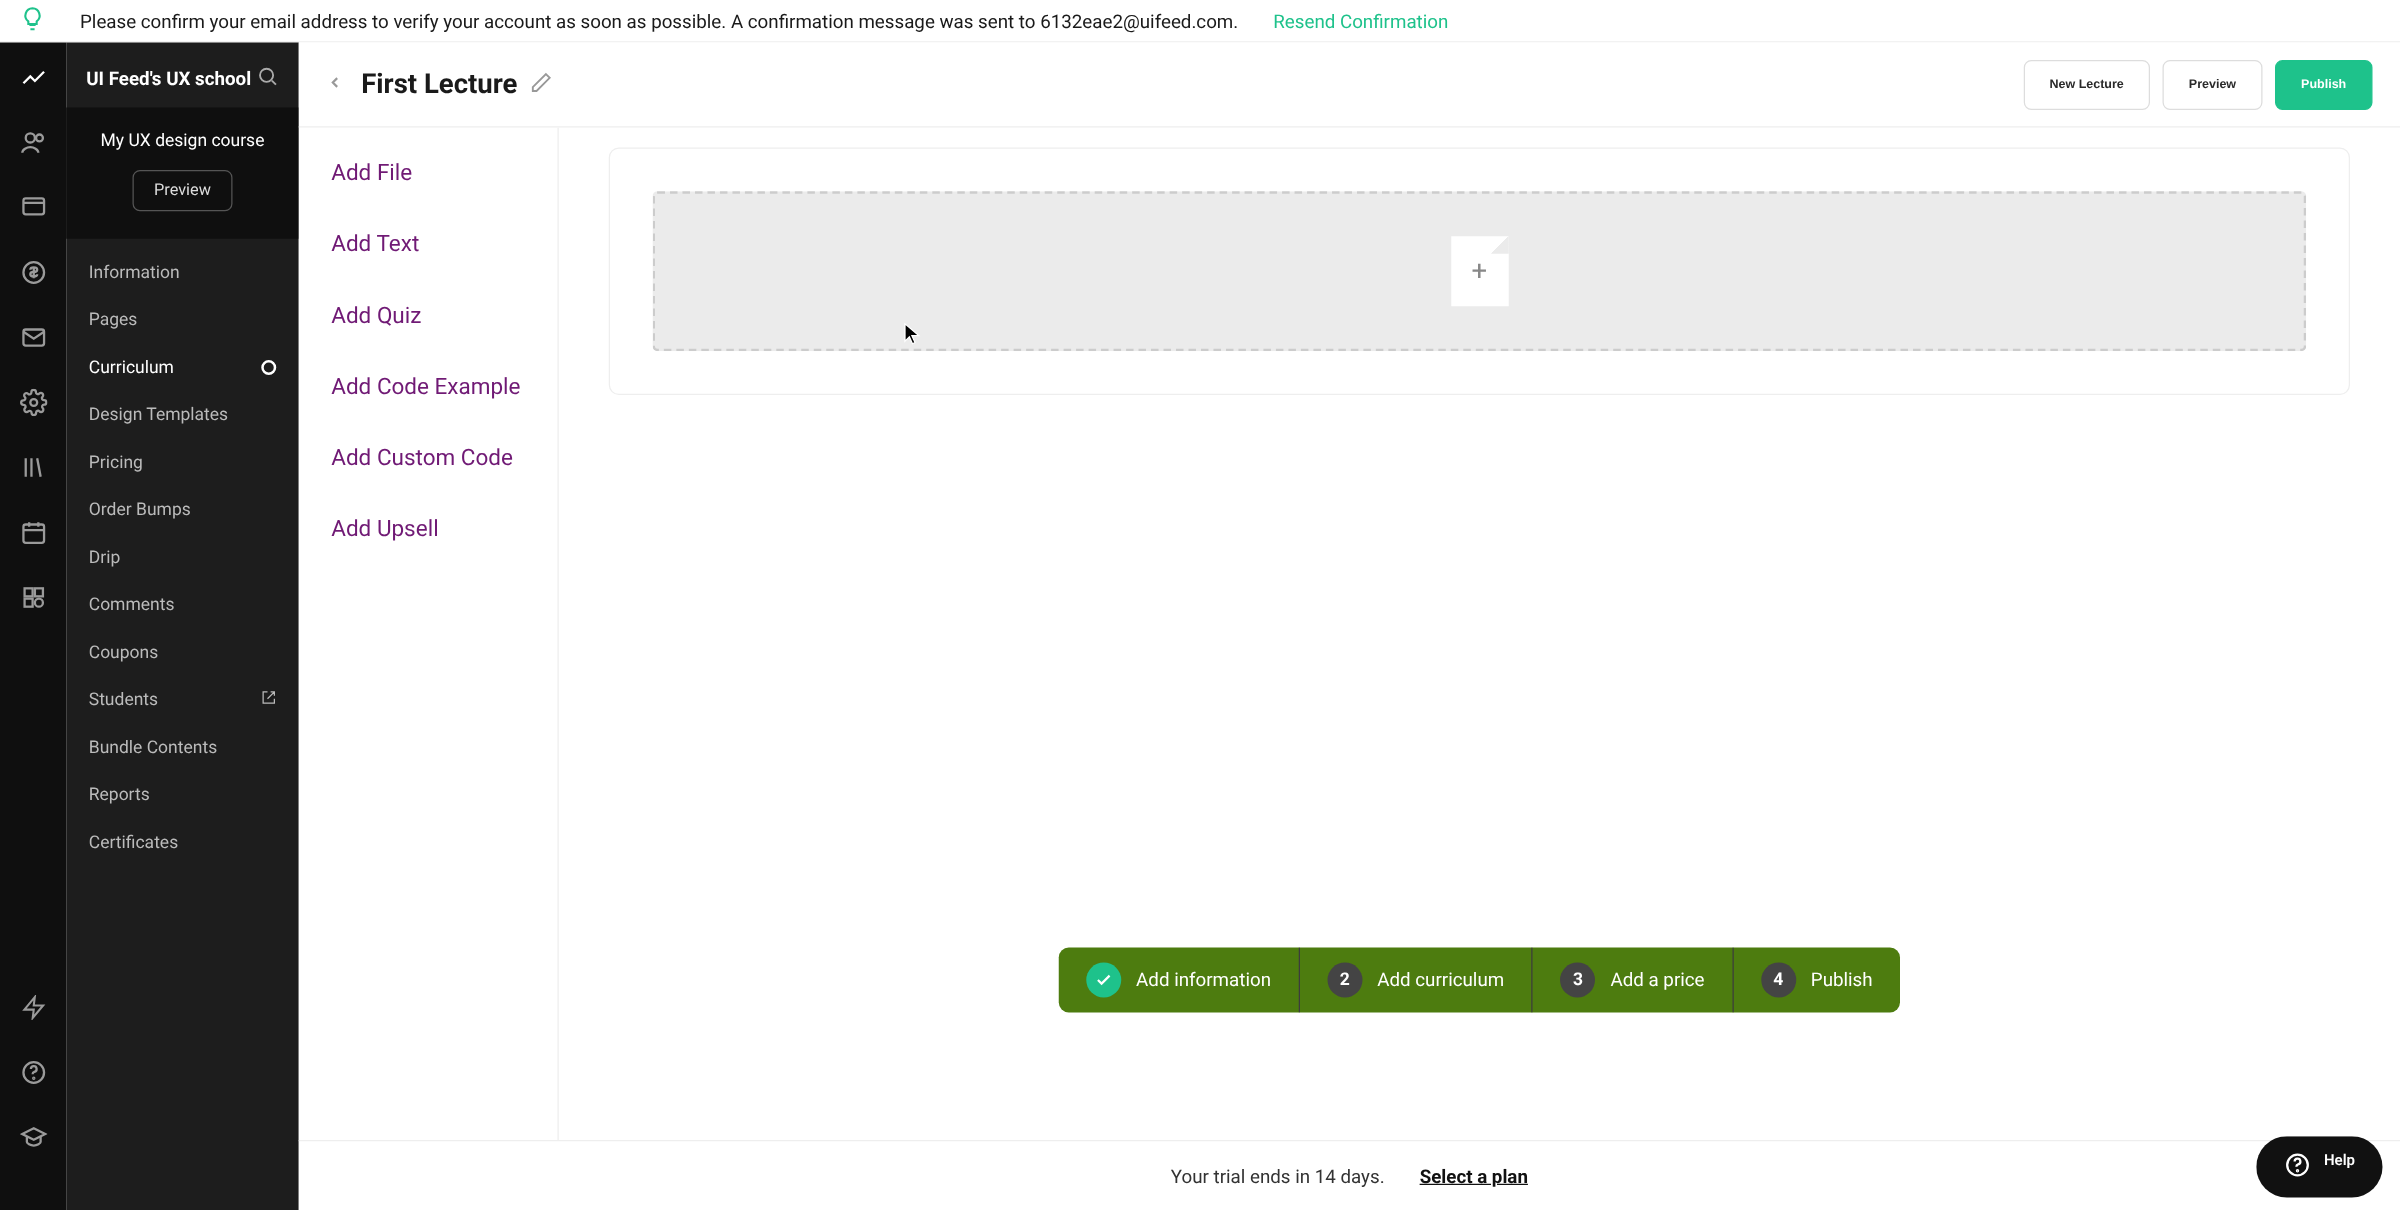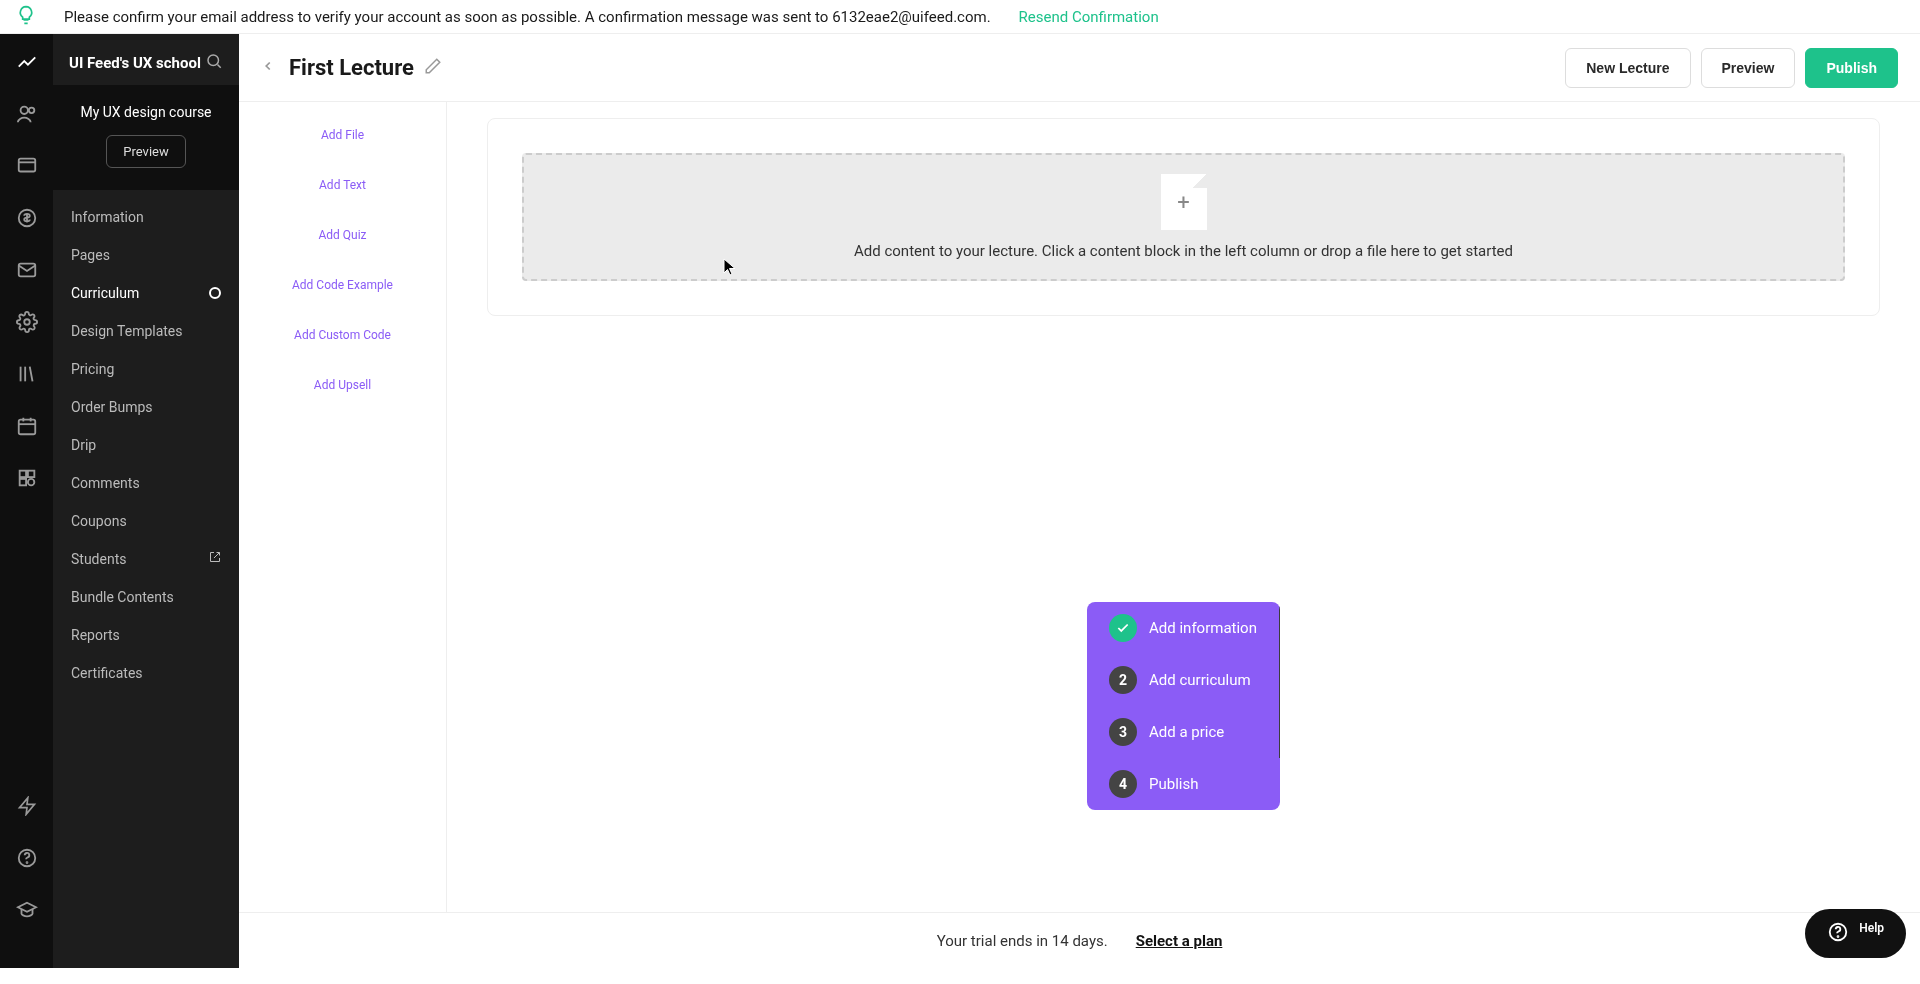--- a/index.html
+++ b/index.html
@@ -28,38 +28,38 @@
 .nav-item.active .nav-label { color:#fff; }
 .nav-item .dot { width:12px; height:12px; border:2px solid #fff; border-radius:50%; }
 .nav-item .ext { font-size:12px; }
 
 .main { flex:1; display:flex; flex-direction: column; background:#fff; }
 .topbar { height:68px; display:flex; align-items:center; padding:0 22px; border-bottom:1px solid #eee; }
 .back-chevron { color:#999; cursor:pointer; margin-right:14px; }
 .lecture-title { font-size:22px; font-weight:700; color:#1a1a1a; }
 .pencil { margin-left:10px; color:#999; cursor:pointer; }
 .topbar-spacer { flex:1; }
-.tb-btn { height:40px; padding:0 20px; border:1px solid #ddd; border-radius:6px; background:#fff; color:#2a2a2a; font-size:14px; font-weight:600; cursor:pointer; margin-left:10px; }
+.tb-btn { height:40px; padding:0 20px; border:1px solid #ddd; border-radius:6px; background:#fff; color:#2a2a2a; font-size:10px; font-weight:600; cursor:pointer; margin-left:10px; }
 .tb-btn.primary { background:#1ec28b; color:#fff; border-color:#1ec28b; }
 
 .workspace { flex:1; display:flex; overflow:hidden; position:relative; }
 .add-list { width:208px; border-right:1px solid #eee; padding:8px 0; }
-.add-item { padding:18px 26px; color:#8b5cf6; font-size:12px; cursor:pointer;text-align:center; }
+.add-item { padding:18px 26px; color:#701a75; font-size:18px; cursor:pointer; }
 .cursor { position:absolute; left:484px; top:156px; z-index:50; }
 
 .canvas { flex:1; padding:16px 40px 0 40px; overflow:auto; position:relative; }
 .canvas-card { border:1px solid #eee; border-radius:8px; padding:34px; margin-bottom:300px; }
 .dropzone { border:2px dashed #ccc; border-radius:4px; height:128px; background:#ebebeb; display:flex; flex-direction:column; align-items:center; justify-content:center; gap:12px; }
 .file-tile { width:46px; height:56px; background:#fff; position:relative; display:flex; align-items:center; justify-content:center; }
 .file-tile::before { content:""; position:absolute; top:0; right:0; width:14px; height:14px; background:linear-gradient(135deg, transparent 50%, #ebebeb 50%); }
 .file-tile .plus { font-size:22px; color:#888; font-weight:400; }
 .drop-text { font-size:15px; color:#333; }
 
 .stepper-wrap { position:absolute; left:0; right:0; bottom:102px; display:flex; justify-content:center; pointer-events:none; }
-.stepper { display:flex; background:#8b5cf6; border-radius:8px; overflow:hidden; pointer-events:auto;flex-direction:column; }
+.stepper { display:flex; background:#4d7c0f; border-radius:8px; overflow:hidden; pointer-events:auto; }
 .step { display:flex; align-items:center; gap:12px; padding:12px 22px; color:#fff; font-size:15px; cursor:pointer; border-right:1px solid #3c3c3c; }
 .step:last-child { border-right:none; }
 .step-badge { width:28px; height:28px; border-radius:50%; background:#444; display:flex; align-items:center; justify-content:center; font-weight:700; font-size:14px; }
 .step.done .step-badge { background:#1ec28b; }
 .step-check { color:#fff; }
 
 .trial-bar { height:56px; border-top:1px solid #eee; display:flex; align-items:center; justify-content:center; gap:28px; font-size:15px; color:#333; }
 .trial-bar a { font-weight:700; text-decoration:underline; cursor:pointer; color:#111; }
 
 .help-pill { position:fixed; right:14px; bottom:26px; background:#111; color:#fff; border-radius:999px; padding:12px 22px; display:flex; align-items:flex-start; gap:10px; font-size:12px; font-weight:600; cursor:pointer; z-index:100; }
@@ -248,21 +248,20 @@
       <svg class="cursor" width="14" height="18" viewBox="0 0 14 18">
           <path d="M1 1 L1 15 L4.5 11.5 L7 17 L9 16 L6.5 10.5 L12 10.5 Z" fill="#000" stroke="#fff" stroke-width="1"></path>
         </svg>
 
       <div class="canvas">
         <div class="canvas-card">
           <div class="dropzone">
             <div class="file-tile">
                 <span class="plus">+</span>
               </div>
-            <div class="drop-text">Add content to your lecture. Click a content block in the left column or drop a file here to get started</div>
           </div>
         </div>
 
         <div class="stepper-wrap">
           <div class="stepper" id="stepper">
               <div class="step done">
                 <div class="step-badge">
                   <svg class="step-check" width="14" height="14" viewBox="0 0 24 24" fill="none" stroke="currentColor" stroke-width="3">
                     <polyline points="20 6 9 17 4 12"></polyline>
                   </svg>

